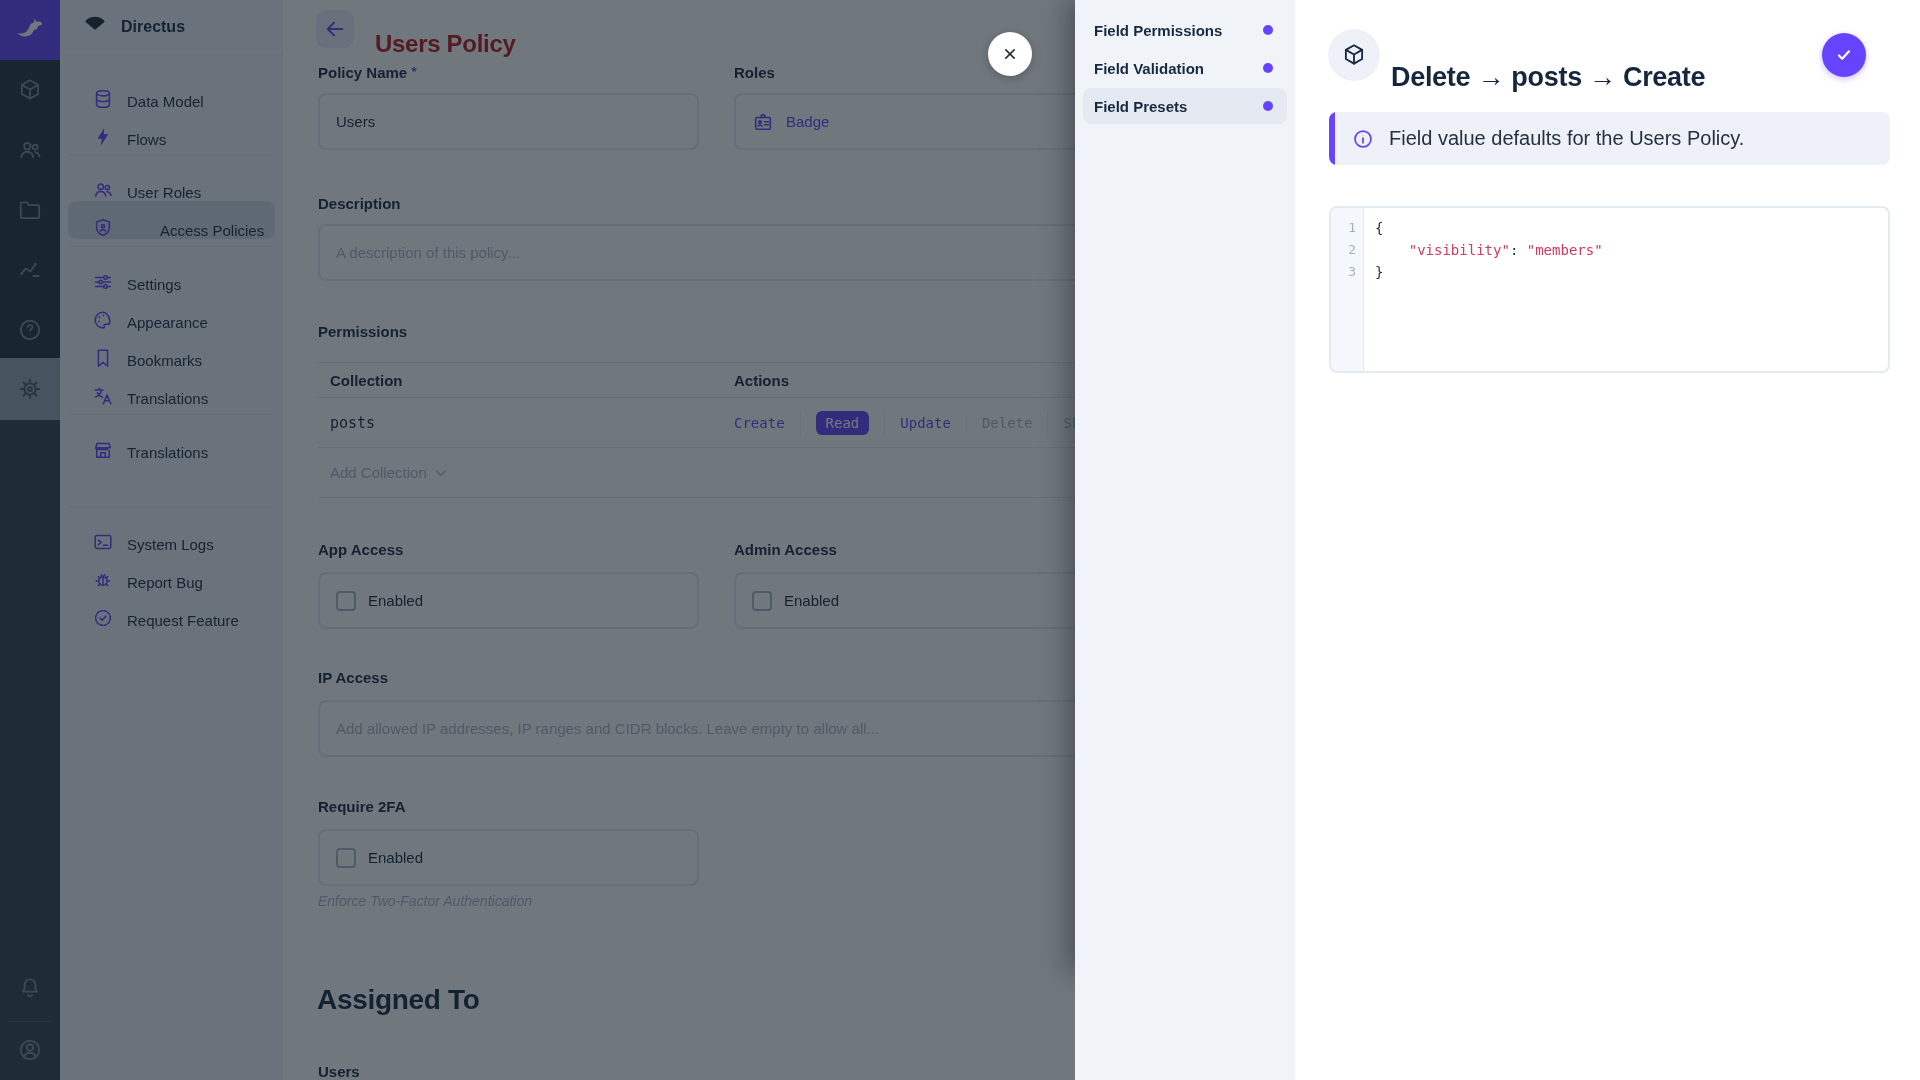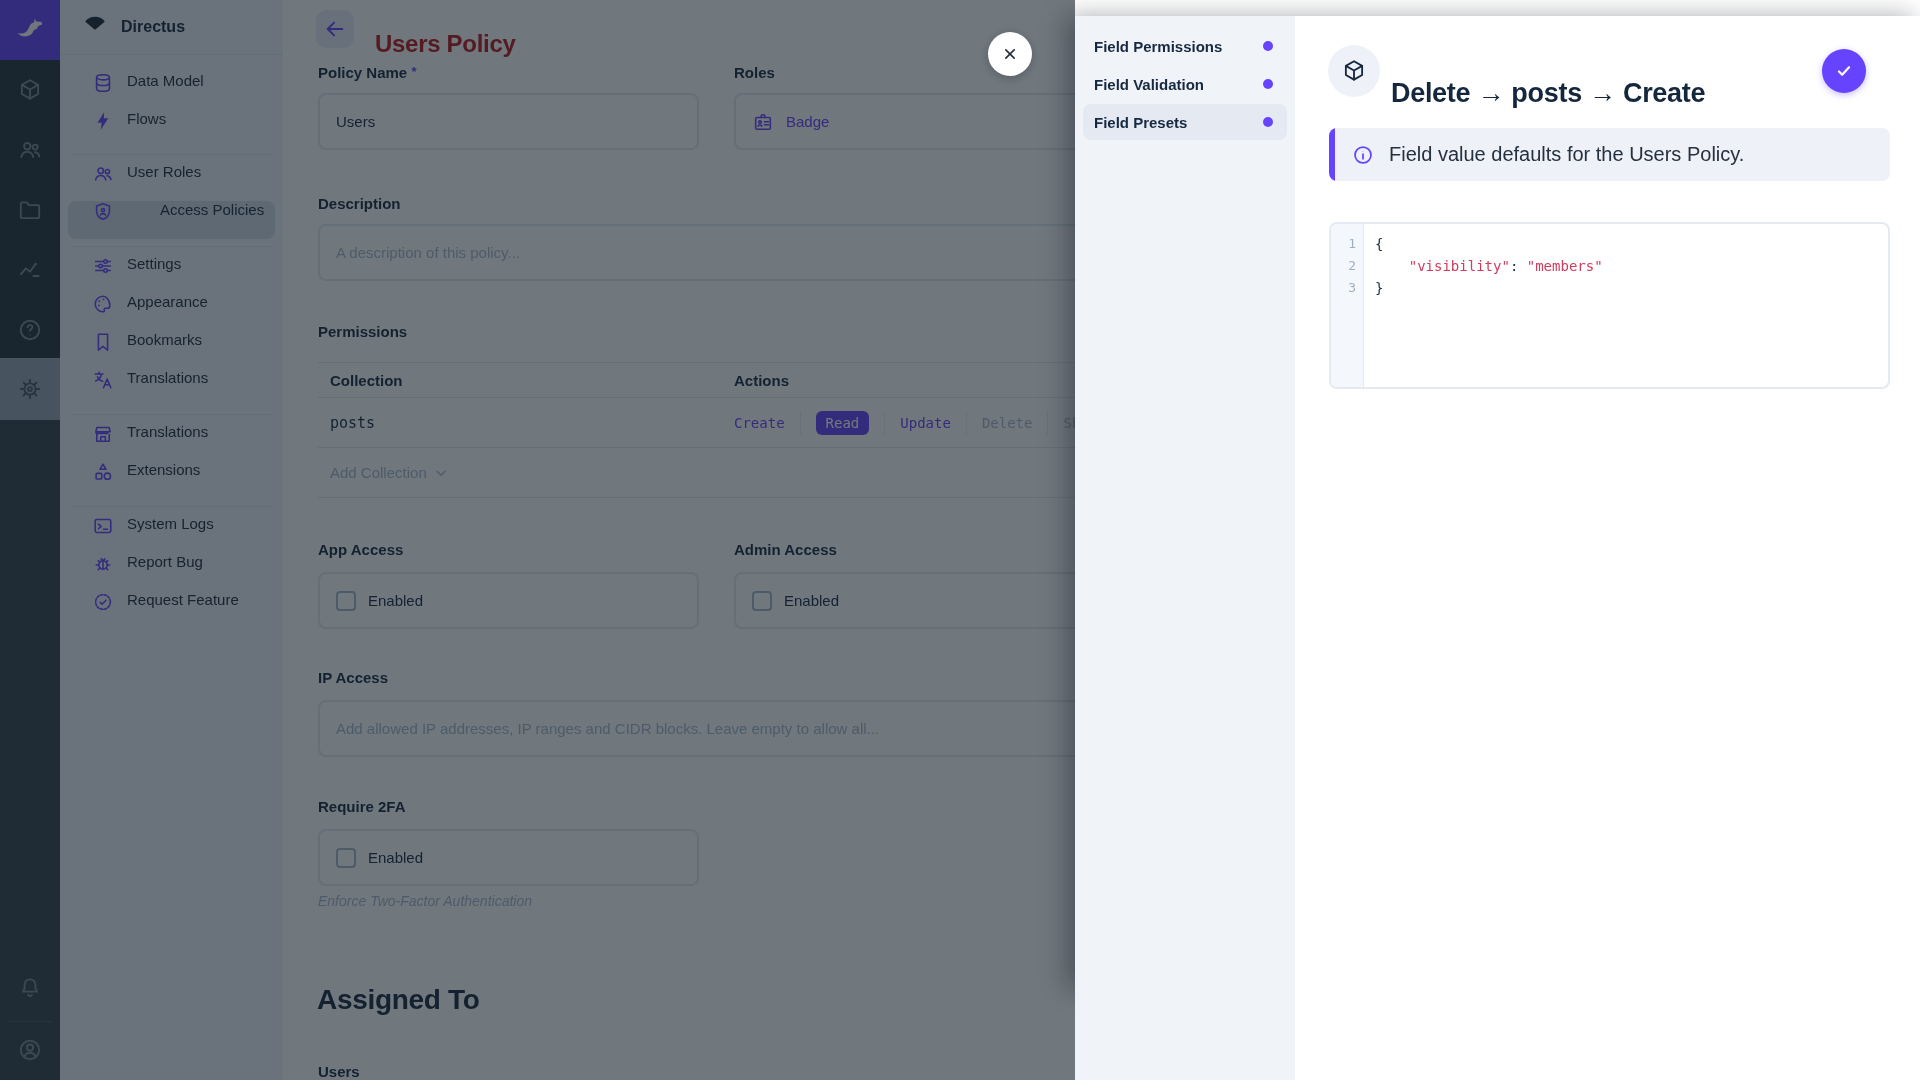--- a/index.html
+++ b/index.html
@@ -15,21 +15,21 @@
   .mod-btn svg{width:26px;height:26px;stroke:#7b8d9b;fill:none;stroke-width:1.7;stroke-linecap:round;stroke-linejoin:round;}
   .mod-btn.active{background:#9aa8b3;}
   .mod-btn.active svg{stroke:#4d5a63;}
   .mod-divider{position:absolute;left:8px;width:44px;height:1px;background:rgba(255,255,255,0.10);}
 
   
   .nav{position:absolute;left:60px;top:0;width:223px;height:1080px;background:#f0f4f9;z-index:1;}
   .nav-header{position:absolute;left:0;top:0;width:223px;height:55px;border-bottom:1px solid #e1e8f0;
               display:flex;align-items:center;gap:13px;padding-left:22px;box-sizing:border-box;}
   .nav-header .proj-name{font-size:16px;font-weight:600;color:#172940;}
-  .nav-item{position:absolute;left:0;width:223px;height:38px;display:flex;align-items:flex-start;gap:13px;
+  .nav-item{position:absolute;left:0;width:223px;height:38px;display:flex;align-items:flex-end;gap:13px;
             padding-left:32px;box-sizing:border-box;}
   .nav-item.active{left:8px;width:207px;padding-left:24px;background:#d3dce8;border-radius:8px;gap:46px;}
   .nav-item .nico svg{width:22px;height:22px;stroke:#6644ff;fill:none;stroke-width:1.7;stroke-linecap:round;stroke-linejoin:round;display:block;}
   .nav-item .nlabel{font-size:15px;font-weight:500;color:#202f40;}
   .nav-div{position:absolute;left:10px;width:203px;height:1px;background:#dfe6ee;}
 
   
   .content{position:absolute;left:283px;top:0;width:1637px;height:1080px;background:#ffffff;z-index:1;}
   .back-btn{position:absolute;left:33px;top:10px;width:38px;height:38px;border-radius:10px;background:#ecedfb;
             display:flex;align-items:center;justify-content:center;}
@@ -64,21 +64,21 @@
 
   
   .dim{position:absolute;left:0;top:0;width:1075px;height:1080px;background:rgba(16,28,38,0.60);z-index:40;}
 
   
   .close-btn{position:absolute;left:988px;top:32px;width:44px;height:44px;border-radius:50%;background:#ffffff;
              box-shadow:0 2px 8px rgba(10,20,30,0.25);display:flex;align-items:center;justify-content:center;z-index:70;}
   .close-btn svg{width:20px;height:20px;stroke:#25313d;fill:none;stroke-width:2;stroke-linecap:round;}
 
   
-  .drawer{position:absolute;left:1075px;top:16px;width:845px;height:972px;z-index:50;
+  .drawer{position:absolute;left:1075px;top:0;width:845px;height:972px;z-index:50;
           box-shadow:-8px 0 24px rgba(8,18,28,0.35);}
   .drawer-nav{position:absolute;left:0;top:0;width:220px;height:1080px;background:#f0f4f9;}
   .dnav-item{position:absolute;left:0;width:220px;height:36px;display:flex;align-items:center;
              padding:0 22px 0 19px;box-sizing:border-box;}
   .dnav-item.active{left:8px;width:204px;padding-left:11px;padding-right:14px;background:#e4e9f2;border-radius:8px;}
   .dnav-item .dlabel{font-size:15px;font-weight:600;color:#172940;flex:1;}
   .dot{width:10px;height:10px;border-radius:50%;background:#6644ff;flex:none;}
   .drawer-main{position:absolute;left:220px;top:0;width:625px;height:1080px;background:#ffffff;}
   .dheader-icon{position:absolute;left:33px;top:29px;width:52px;height:52px;border-radius:50%;background:#eef2f8;
                 display:flex;align-items:center;justify-content:center;}
@@ -273,30 +273,20 @@
 
     <div class="nav-item" style="top:423px">
       <span class="nico">
           <svg viewBox="0 0 24 24">
             <path d="M4.2 9.5L5.3 5h13.4l1.1 4.5M4.2 9.5h15.6M4.2 9.5c0 1.2 1 2.1 2.2 2.1s2.2-.9 2.2-2.1c0 1.2 1 2.1 2.2 2.1s2.2-.9 2.2-2.1c0 1.2 1 2.1 2.2 2.1s2.2-.9 2.2-2.1"></path>
             <path d="M5.2 12.5V20h13.6v-7.5M9.5 20v-5h5v5"></path>
           </svg>
         </span>
       <span class="nlabel">Translations</span>
     </div>
-    <div class="nav-item" style="top:461px">
-      <span class="nico">
-          <svg viewBox="0 0 24 24">
-            <path d="M12 3.5l3.2 5.5H8.8z"></path>
-            <rect x="4.5" y="13.5" width="6.2" height="6.2" rx="1"></rect>
-            <circle cx="16.8" cy="16.6" r="3.4"></circle>
-          </svg>
-        </span>
-      <span class="nlabel">Extensions</span>
-    </div>
 
     <div class="nav-div" style="top:506px"></div>
 
     <div class="nav-item" style="top:515px">
       <span class="nico">
           <svg viewBox="0 0 24 24">
             <rect x="3.5" y="5" width="17" height="14" rx="1.8"></rect>
             <path d="M7 10l3 2.5L7 15M12.5 15.5H17"></path>
           </svg>
         </span>

